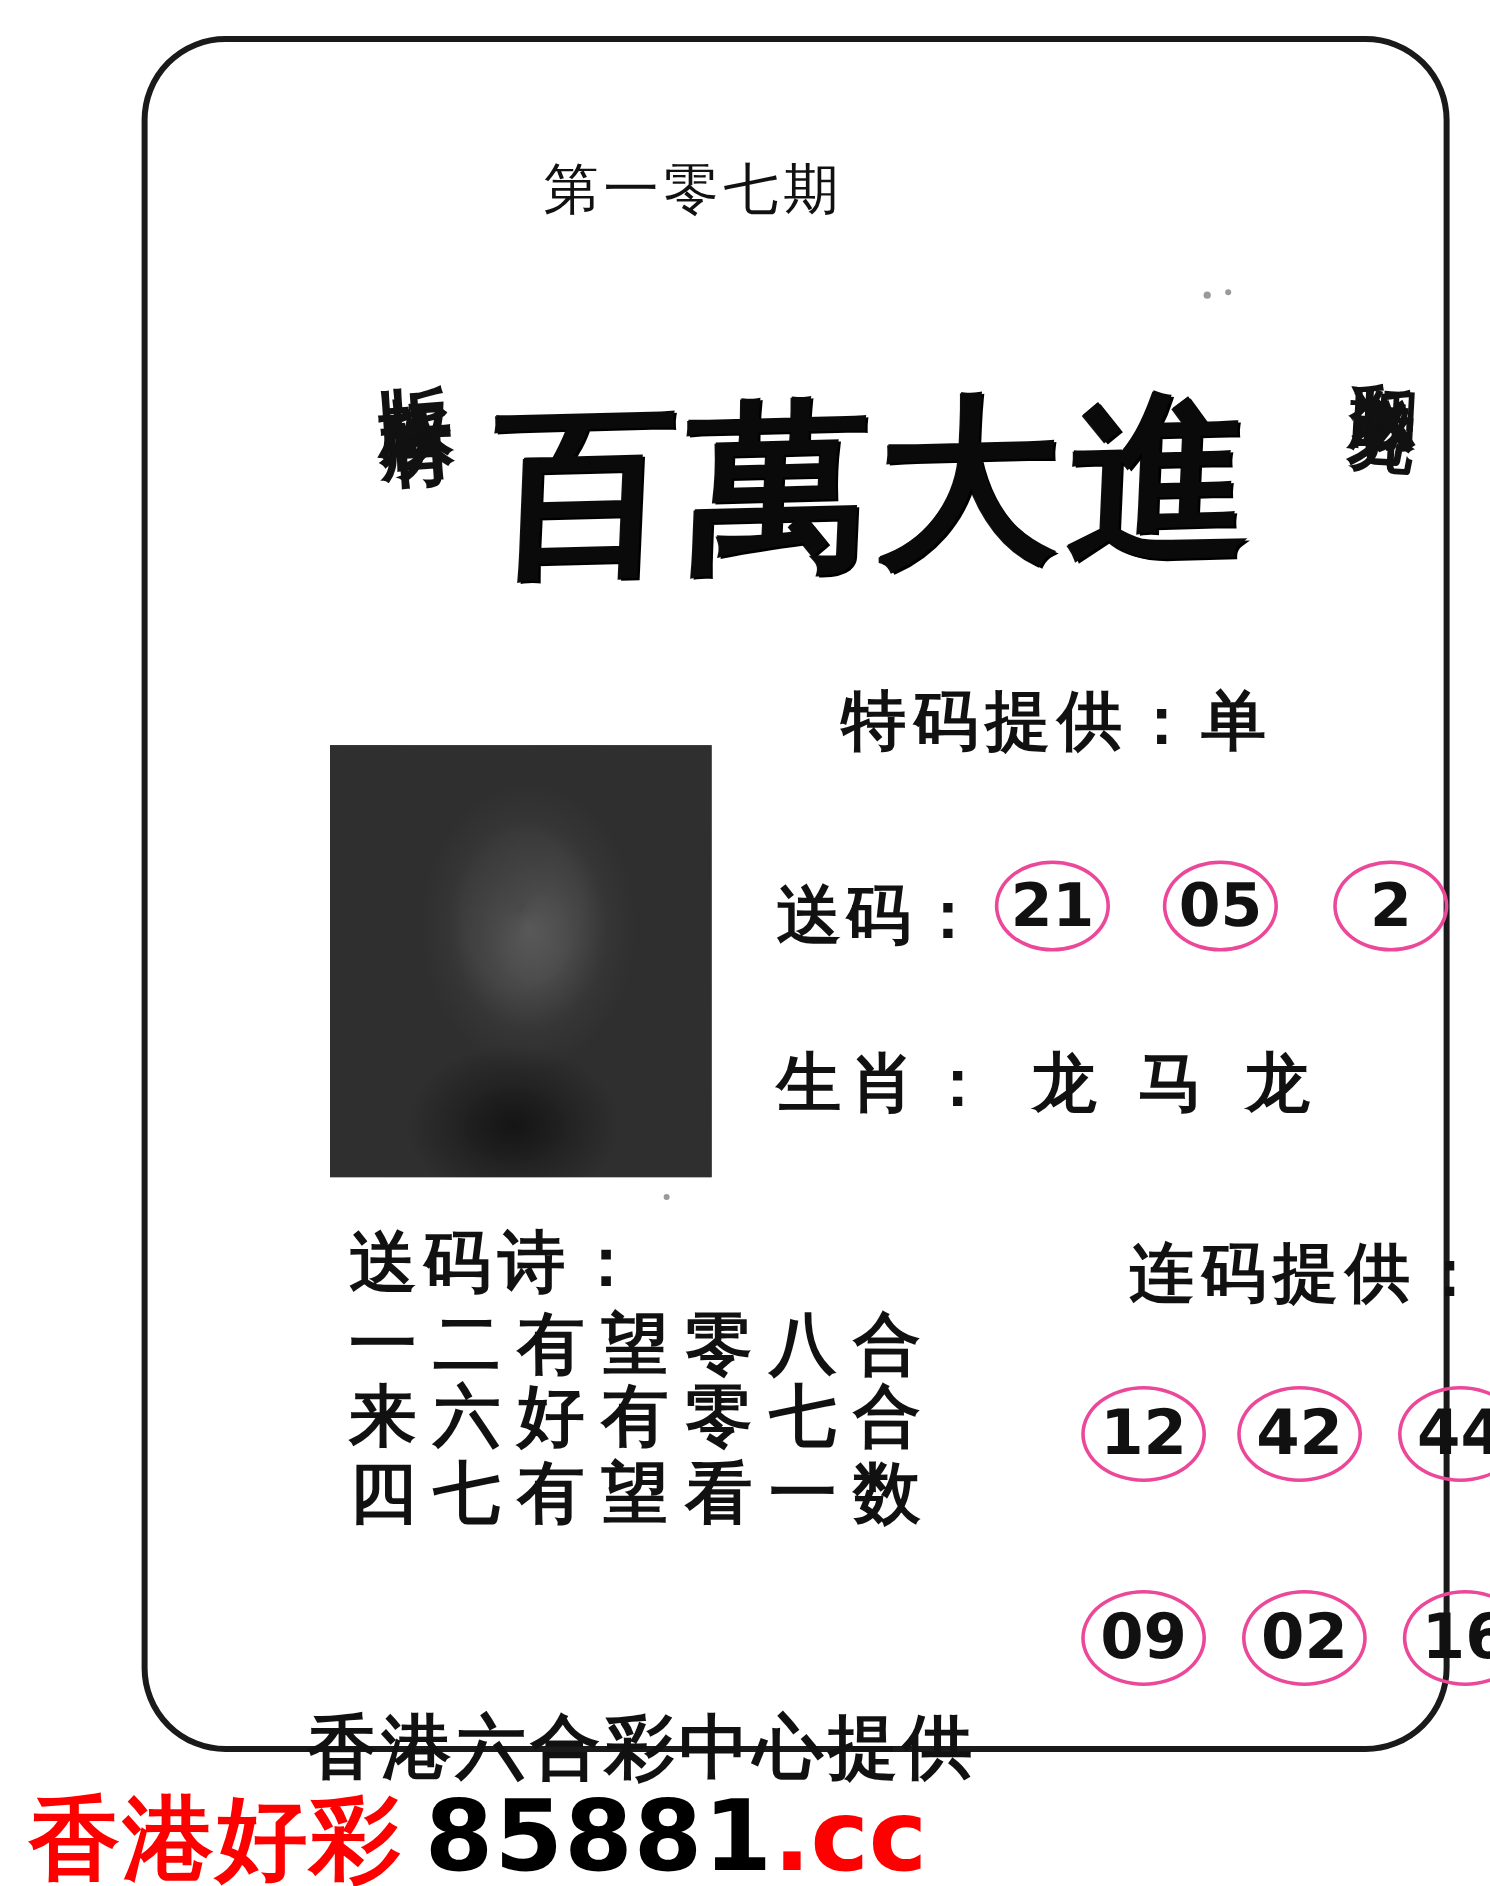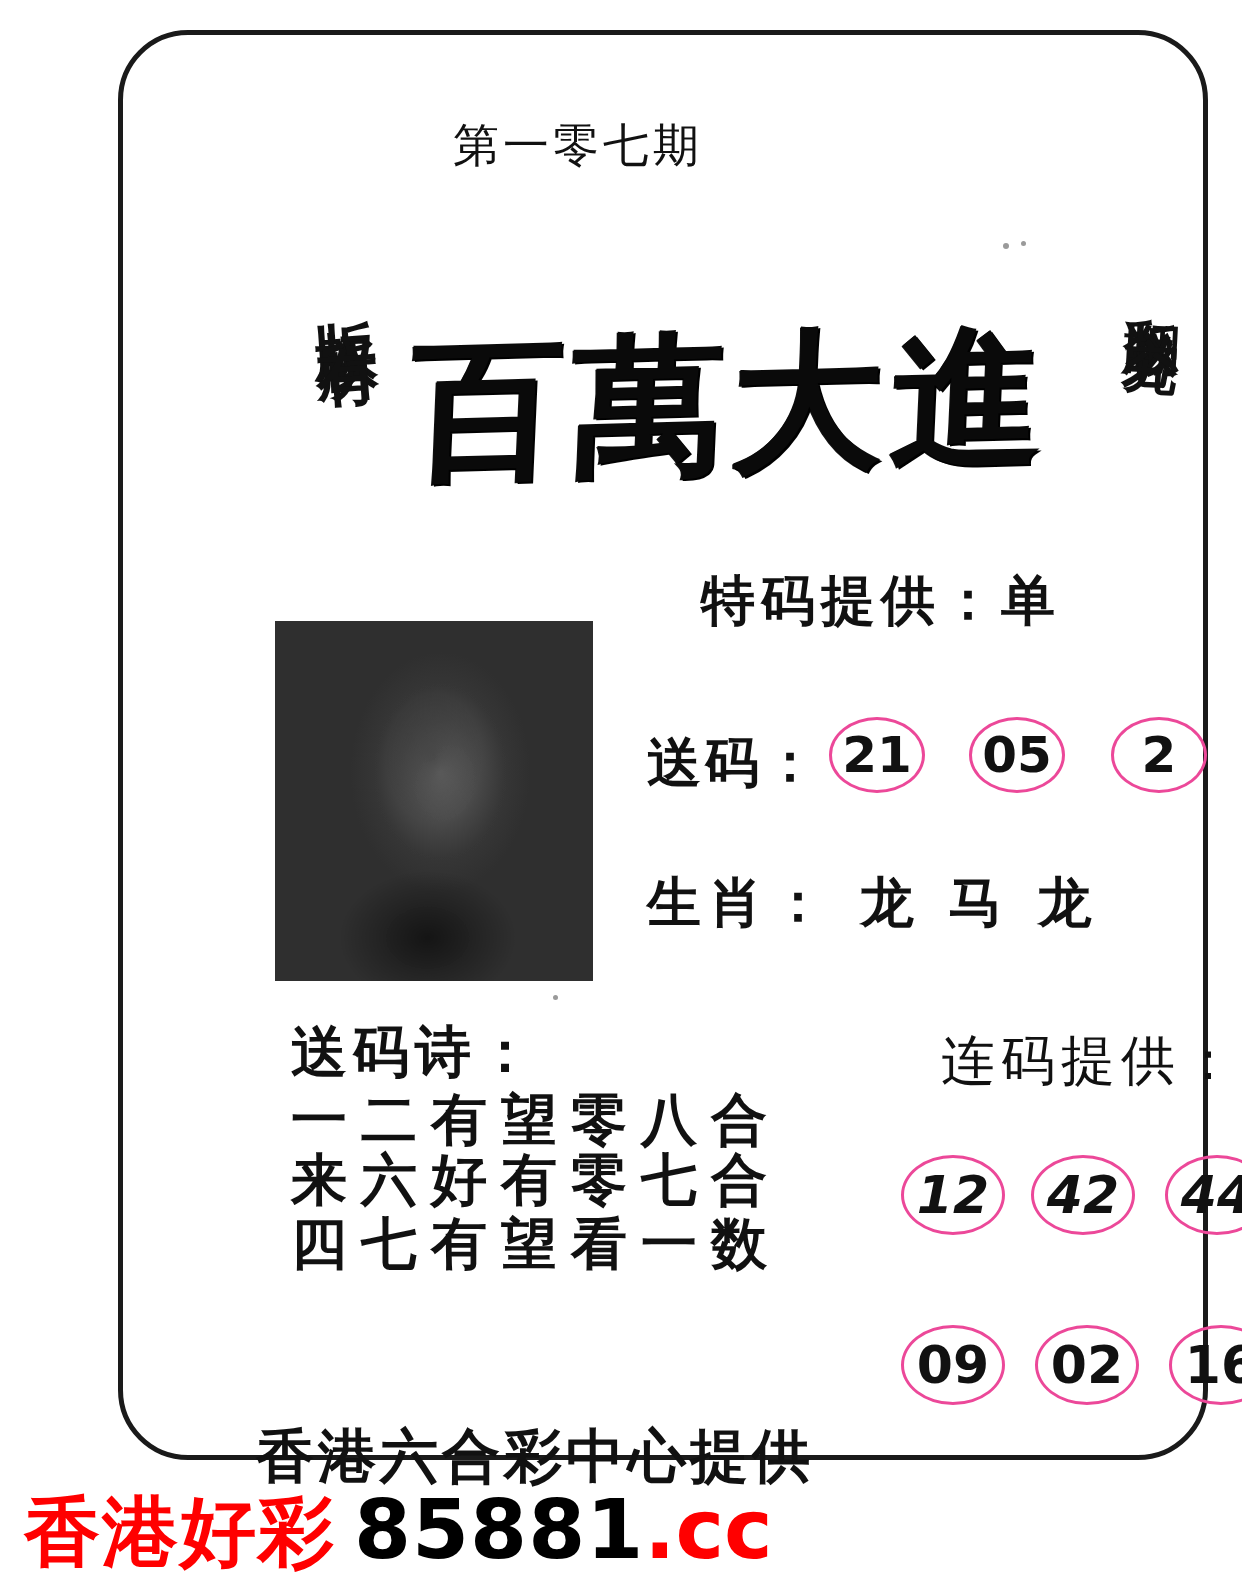--- a/index.html
+++ b/index.html
@@ -25,21 +25,21 @@
     border: 5px solid #1a1a1a;
     border-radius: 70px;
     box-sizing: border-box;
     background: #ffffff;
   }
 
   
   #issue {
     position: absolute;
     left: 330px;
-    top: 80px;
+    top: 92px;
     font-size: 46px;
     letter-spacing: 4px;
     color: #111;
     font-family: "DejaVu Serif", serif;
     white-space: nowrap;
   }
 
   
   .vtext {
     position: absolute;
@@ -178,32 +178,32 @@
   #poem-line-1 { top: 1108px; }
   #poem-line-2 { top: 1172px; }
 
   
   #lianma-title {
     position: absolute;
     left: 818px;
     top: 990px;
     font-size: 54px;
     font-family: "DejaVu Serif", serif;
-    font-weight: normal;
+    font-weight: bold;
     letter-spacing: 6px;
     color: #111;
     white-space: nowrap;
   }
   .lian-code {
     width: 104px;
     height: 80px;
     font-size: 52px;
     border-width: 3px;
   }
-  .lian-row-1 { top: 1120px; font-style: italic; }
+  .lian-row-1 { top: 1120px; }
   .lian-row-2 { top: 1290px; }
   #lian-code-0 { left: 778px; }
   #lian-code-1 { left: 908px; }
   #lian-code-2 { left: 1042px; }
   #lian-code-3 { left: 778px; }
   #lian-code-4 { left: 912px; }
   #lian-code-5 { left: 1046px; }
 
   
   #card-footer {

